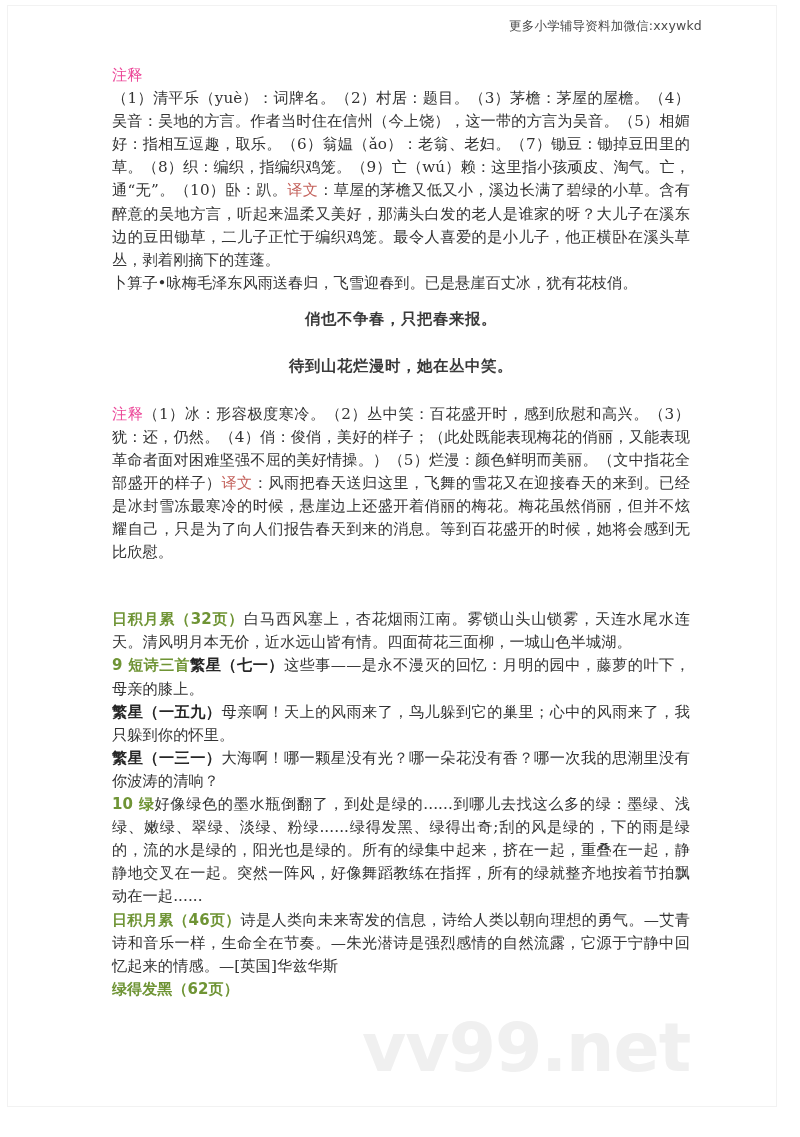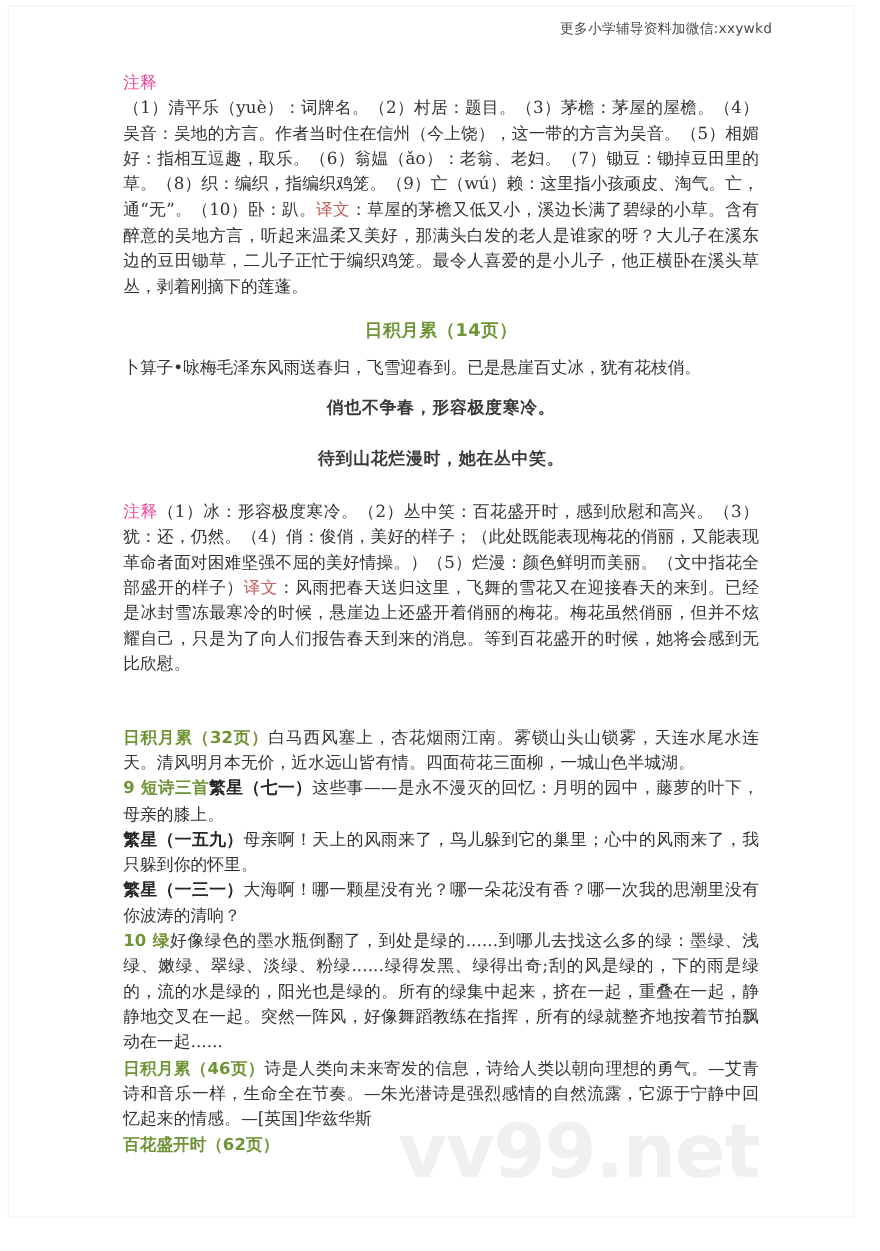--- a/index.html
+++ b/index.html
@@ -143,41 +143,40 @@
 
   <div class="header-note">更多小学辅导资料加微信:xxywkd</div>
 
   <div class="content">
 
 
     <p class="para"><span class="label-note">注释</span></p>
 
     <p class="para"><span>（1）清平乐（yuè）：词牌名。（2）村居：题目。（3）茅檐：茅屋的屋檐。（4）吴音：吴地的方言。作者当时住在信州（今上饶），这一带的方言为吴音。（5）相媚好：指相互逗趣，取乐。（6）翁媪（ǎo）：老翁、老妇。（7）锄豆：锄掉豆田里的草。（8）织：编织，指编织鸡笼。（9）亡（wú）赖：这里指小孩顽皮、淘气。亡，通“无”。（10）卧：趴。</span><span class="label-trans">译文</span><span>：草屋的茅檐又低又小，溪边长满了碧绿的小草。含有醉意的吴地方言，听起来温柔又美好，那满头白发的老人是谁家的呀？大儿子在溪东边的豆田锄草，二儿子正忙于编织鸡笼。最令人喜爱的是小儿子，他正横卧在溪头草丛，剥着刚摘下的莲蓬。</span></p>
 
-    <div class="heading-green">日积月累（14页）</div>
 
     <p class="poem-head">卜算子•咏梅毛泽东风雨送春归，飞雪迎春到。已是悬崖百丈冰，犹有花枝俏。</p>
-    <p class="poem-center">俏也不争春，形容极度寒冷。</p>
+    <p class="poem-center">俏也不争春，只把春来报。</p>
     <p class="poem-center">待到山花烂漫时，她在丛中笑。</p>
 
     <p class="para"><span class="label-note">注释</span><span>（1）冰：形容极度寒冷。（2）丛中笑：百花盛开时，感到欣慰和高兴。（3）犹：还，仍然。（4）俏：俊俏，美好的样子；（此处既能表现梅花的俏丽，又能表现革命者面对困难坚强不屈的美好情操。）（5）烂漫：颜色鲜明而美丽。（文中指花全部盛开的样子）</span><span class="label-trans">译文</span><span>：风雨把春天送归这里，飞舞的雪花又在迎接春天的来到。已经是冰封雪冻最寒冷的时候，悬崖边上还盛开着俏丽的梅花。梅花虽然俏丽，但并不炫耀自己，只是为了向人们报告春天到来的消息。等到百花盛开的时候，她将会感到无比欣慰。</span></p>
 
     <div class="gap-lg"></div>
 
     <p class="para"><span class="green-inline">日积月累（32页）</span><span>白马西风塞上，杏花烟雨江南。雾锁山头山锁雾，天连水尾水连天。清风明月本无价，近水远山皆有情。四面荷花三面柳，一城山色半城湖。</span></p>
 
     <p class="para"><span class="green-inline">9 短诗三首</span><span class="bold-inline">繁星（七一）</span><span>这些事——是永不漫灭的回忆：月明的园中，藤萝的叶下，母亲的膝上。</span></p>
 
     <p class="para"><span class="bold-inline">繁星（一五九）</span><span>母亲啊！天上的风雨来了，鸟儿躲到它的巢里；心中的风雨来了，我只躲到你的怀里。</span></p>
 
     <p class="para"><span class="bold-inline">繁星（一三一）</span><span>大海啊！哪一颗星没有光？哪一朵花没有香？哪一次我的思潮里没有你波涛的清响？</span></p>
 
     <p class="para"><span class="green-inline">10 绿</span><span>好像绿色的墨水瓶倒翻了，到处是绿的......到哪儿去找这么多的绿：墨绿、浅绿、嫩绿、翠绿、淡绿、粉绿......绿得发黑、绿得出奇;刮的风是绿的，下的雨是绿的，流的水是绿的，阳光也是绿的。所有的绿集中起来，挤在一起，重叠在一起，静静地交叉在一起。突然一阵风，好像舞蹈教练在指挥，所有的绿就整齐地按着节拍飘动在一起......</span></p>
 
     <p class="para"><span class="green-inline">日积月累（46页）</span><span>诗是人类向未来寄发的信息，诗给人类以朝向理想的勇气。—艾青诗和音乐一样，生命全在节奏。—朱光潜诗是强烈感情的自然流露，它源于宁静中回忆起来的情感。—[英国]华兹华斯</span></p>
 
-    <p class="para"><span class="green-inline">百花盛开时（62页）</span></p>
+    <p class="para"><span class="green-inline">绿得发黑（62页）</span></p>
 
   </div>
 
   <div class="watermark">vv99.net</div>
 
 </div>
 
 </body></html>

